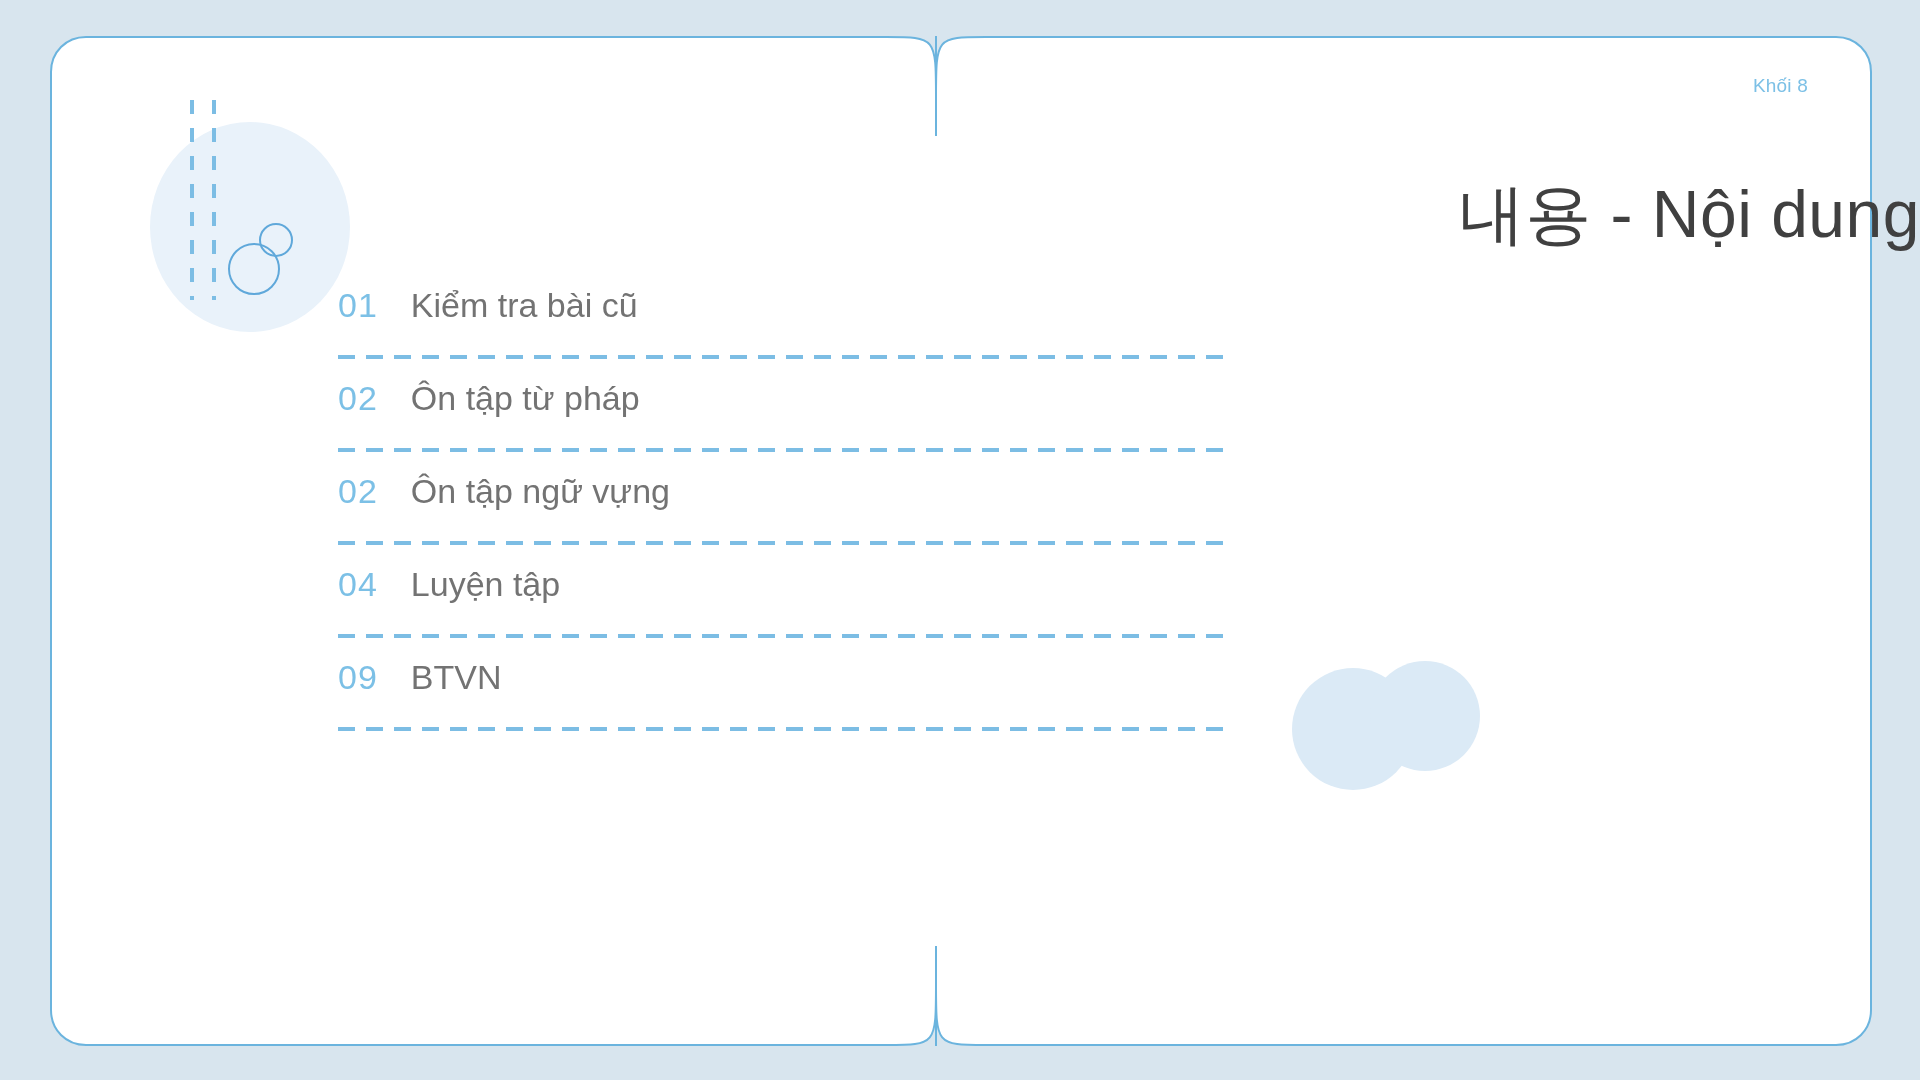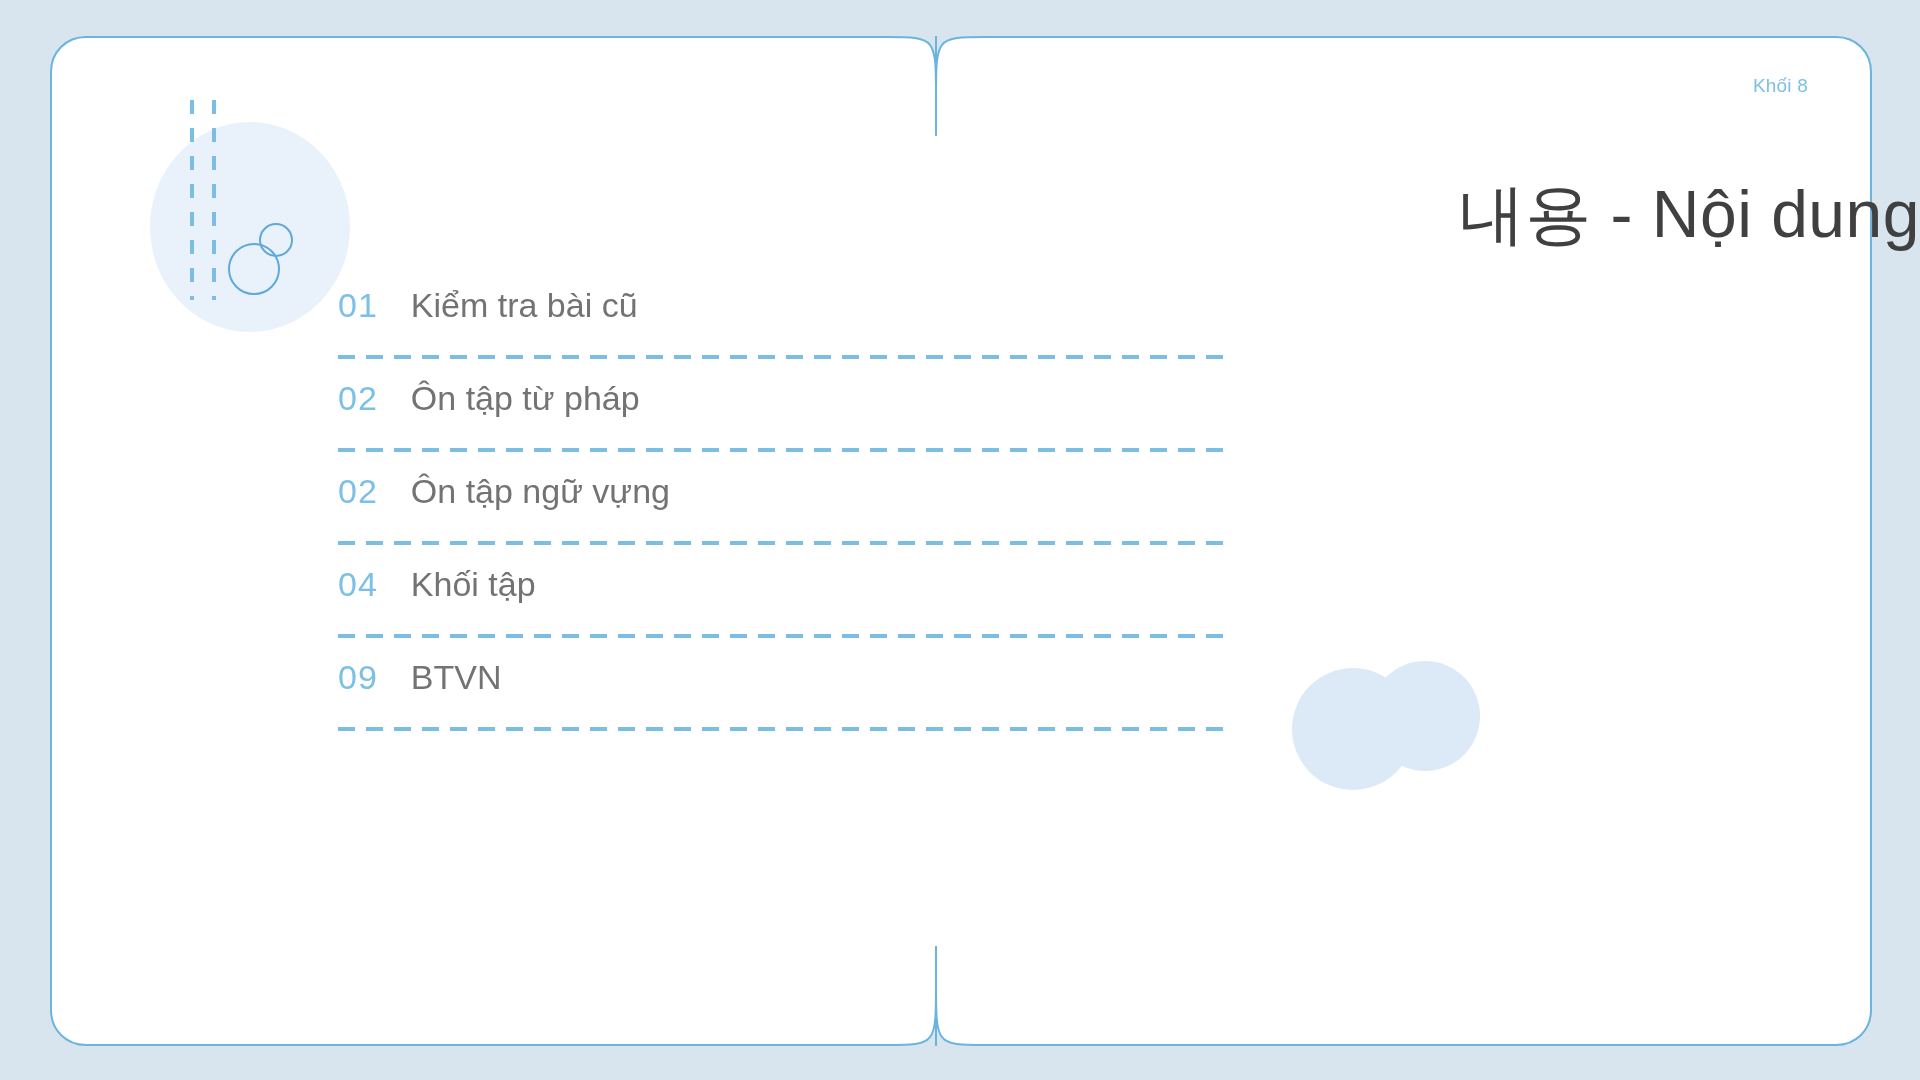--- a/index.html
+++ b/index.html
@@ -196,21 +196,21 @@
       <div class="agenda-line">
         <span class="agenda-num">02</span>
         <span class="agenda-label">Ôn tập ngữ vựng</span>
       </div>
       <div class="agenda-rule"></div>
     </div>
 
     <div class="agenda-row">
       <div class="agenda-line">
         <span class="agenda-num">04</span>
-        <span class="agenda-label">Khối tập</span>
+        <span class="agenda-label">Luyện tập</span>
       </div>
       <div class="agenda-rule"></div>
     </div>
 
     <div class="agenda-row">
       <div class="agenda-line">
         <span class="agenda-num">09</span>
         <span class="agenda-label">BTVN</span>
       </div>
       <div class="agenda-rule"></div>

